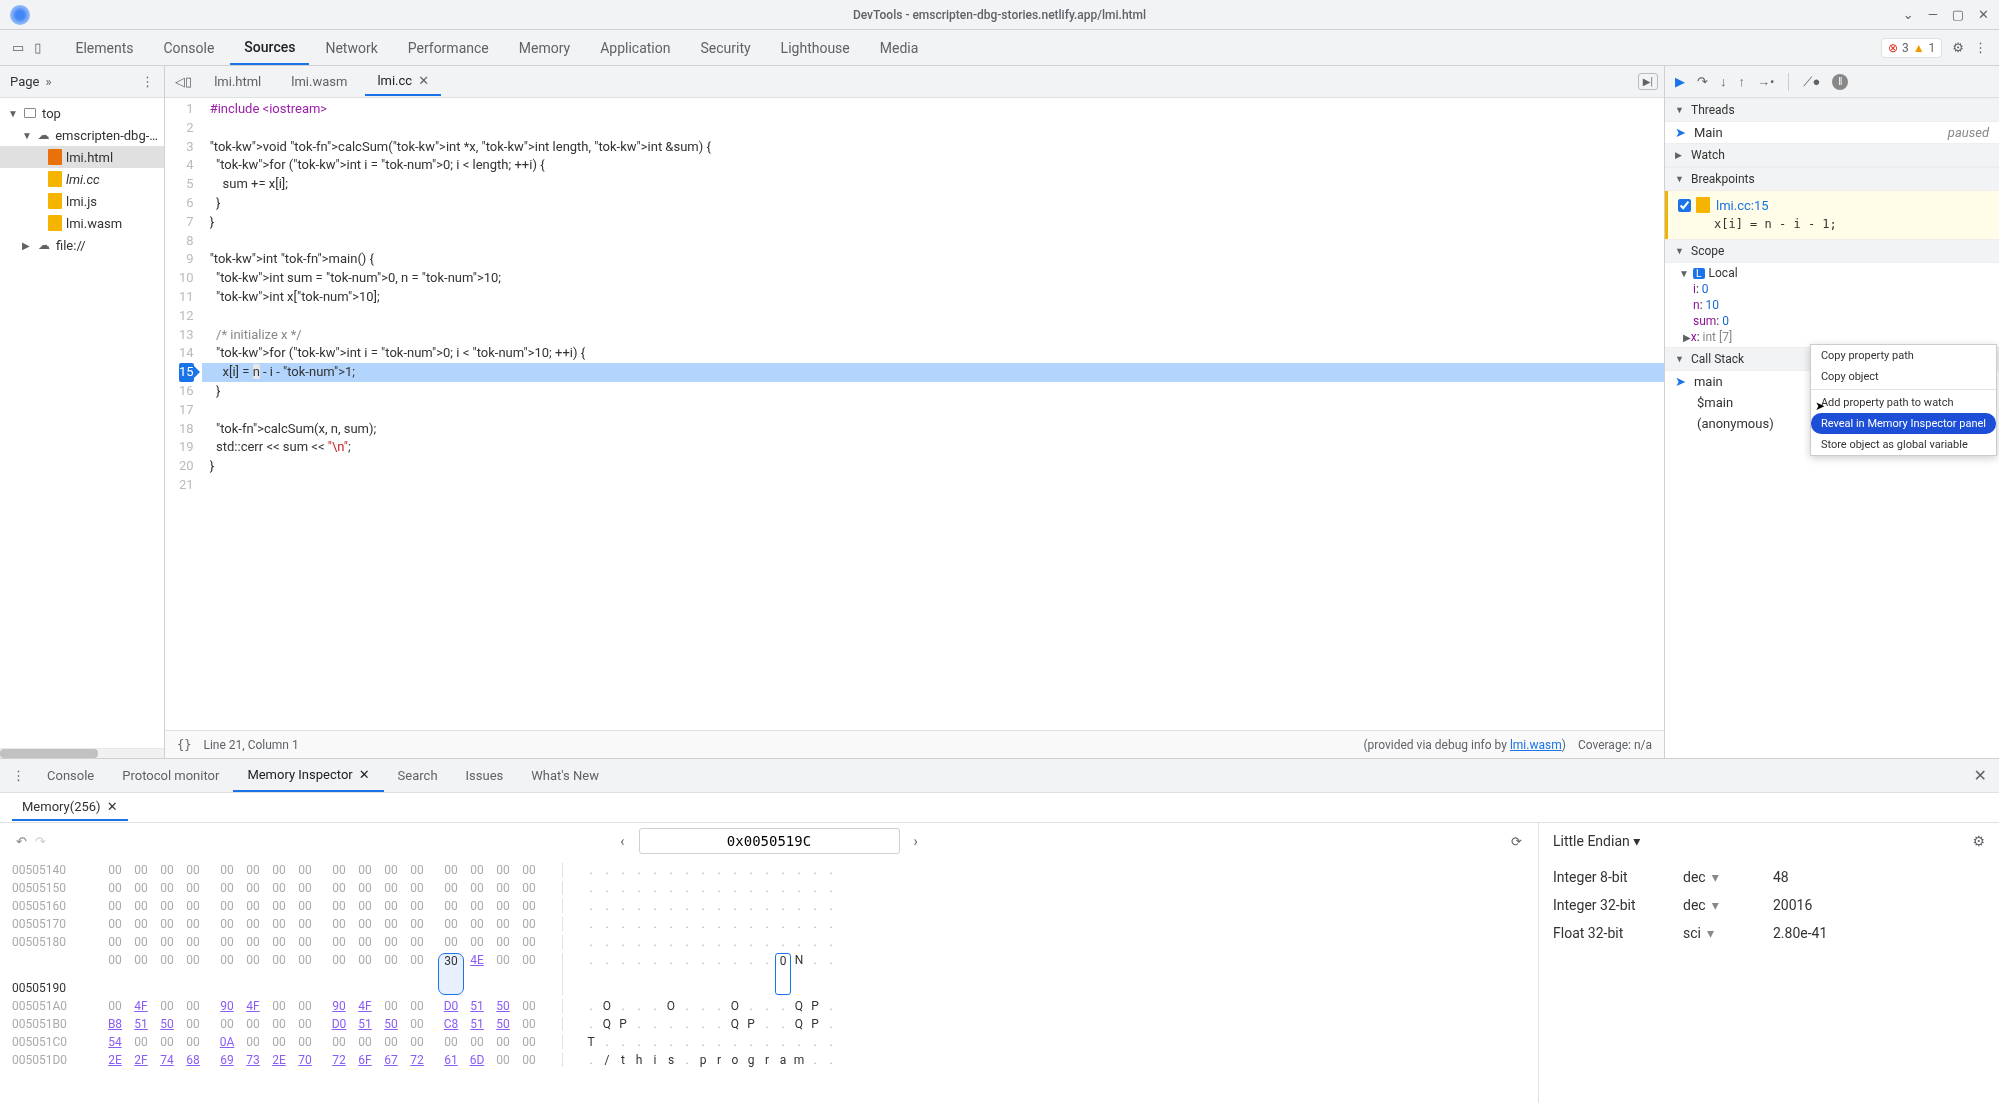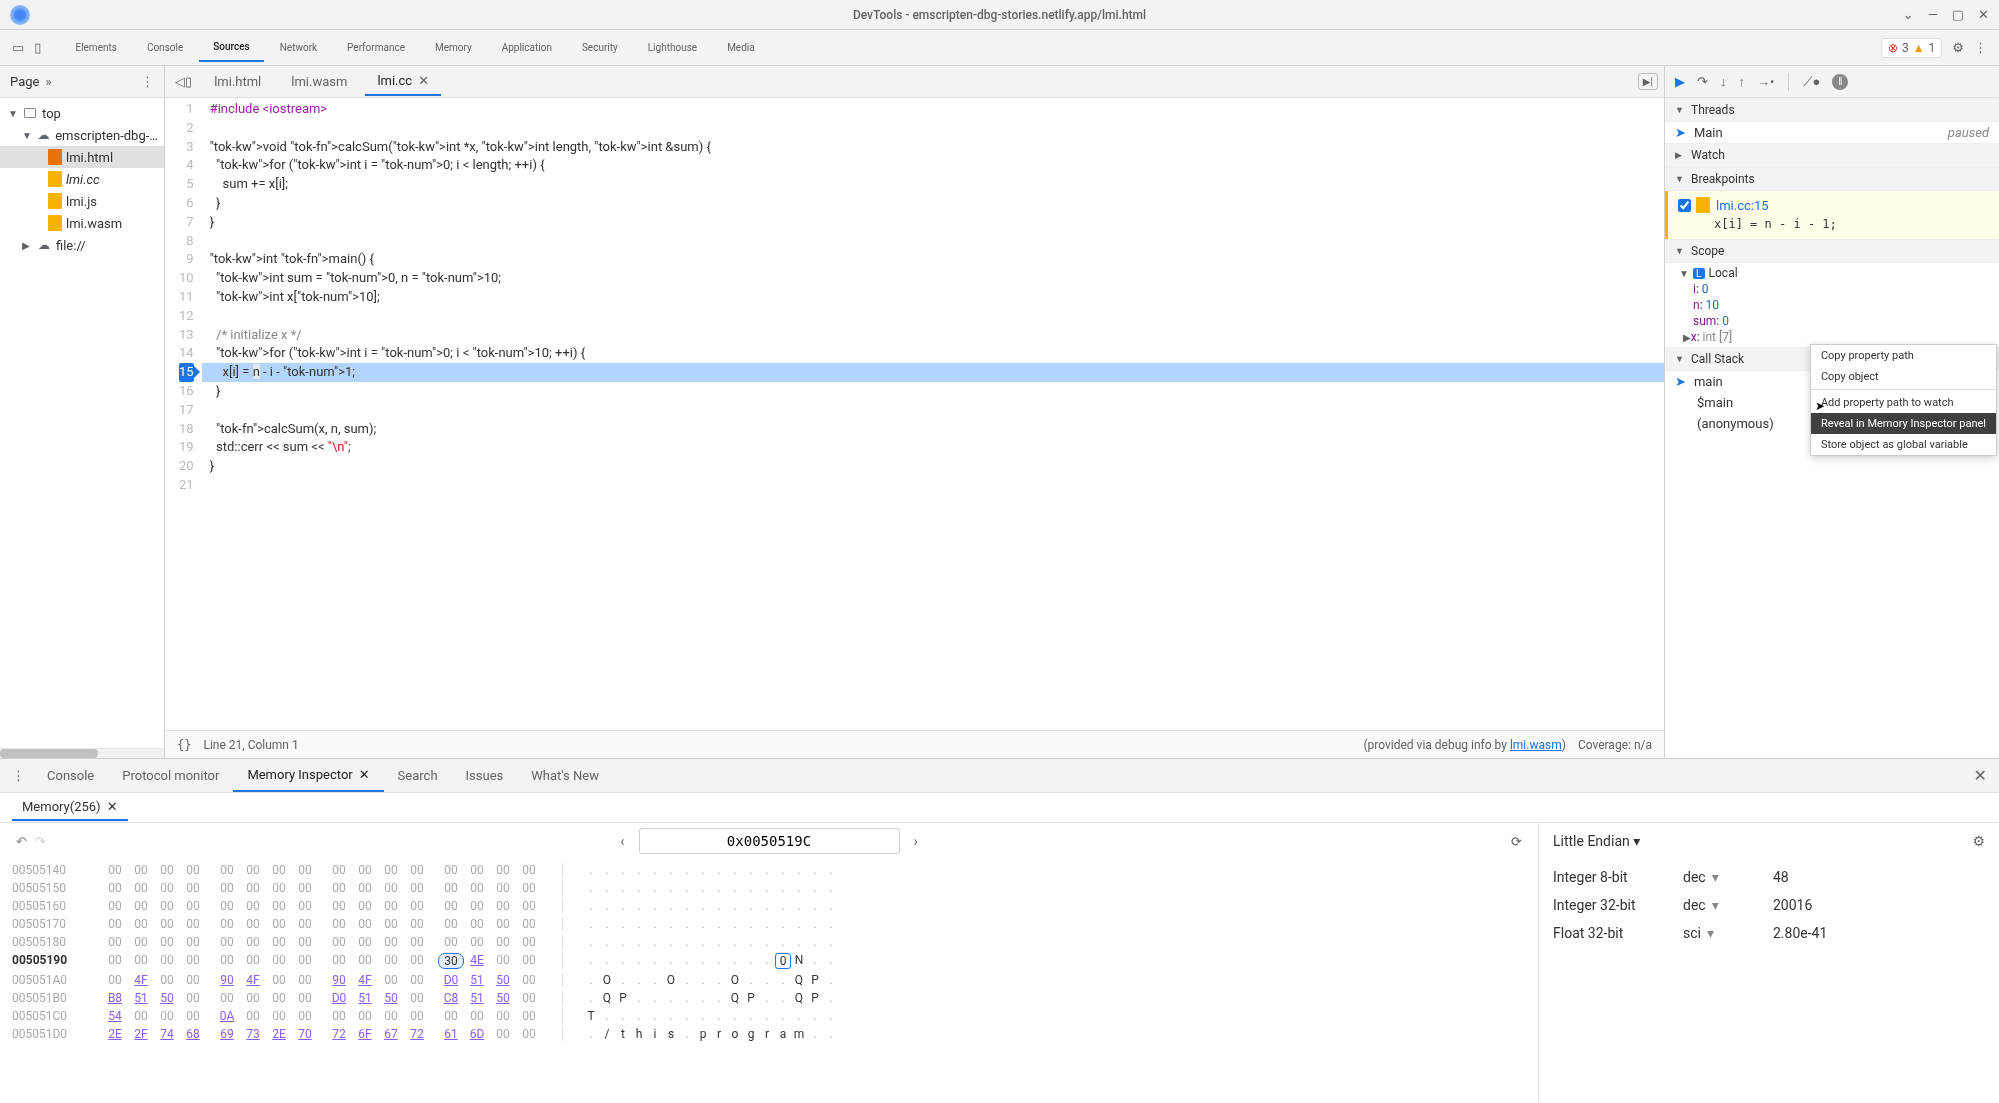--- a/index.html
+++ b/index.html
@@ -5,21 +5,21 @@
 * { margin: 0; padding: 0; box-sizing: border-box; font-family: -apple-system, BlinkMacSystemFont, "Segoe UI", Roboto, sans-serif; }
 body { font-size: 13px; color: #333; background: #fff; overflow: hidden; }
 .window { display: flex; flex-direction: column; height: 100vh; width: 100vw; }
 .titlebar { height: 30px; background: #f1f3f4; display: flex; align-items: center; padding: 0 10px; border-bottom: 1px solid #d0d0d0; position: relative; }
 .titlebar .chromium-logo { width: 20px; height: 20px; border-radius: 50%; background: radial-gradient(circle, #4285f4 30%, #8ab4f8 60%); margin-right: 8px; }
 .titlebar .title { position: absolute; left: 50%; transform: translateX(-50%); font-size: 12px; color: #5f6368; font-weight: 500;}
 .titlebar .window-controls { margin-left: auto; display: flex; gap: 14px; color: #5f6368; }
 .titlebar .window-controls span { cursor: pointer; font-size: 13px; }
 .main-tabs { height: 36px; background: #f1f3f4; display: flex; align-items: center; padding: 0 12px; border-bottom: 1px solid #d0d0d0; gap: 2px; }
 .main-tabs .device-icons { display: flex; gap: 10px; margin-right: 18px; color: #5f6368;}
-.main-tabs .tab { padding: 8px 14px; color: #5f6368; cursor: pointer; font-size: 10px; }
+.main-tabs .tab { padding: 8px 14px; color: #5f6368; cursor: pointer; font-size: 14px; }
 .main-tabs .tab.active { color: #202124; border-bottom: 2px solid #1a73e8; font-weight: 500; }
 .main-tabs .right-controls { margin-left: auto; display: flex; align-items: center; gap: 10px; color: #5f6368; }
 .error-badge { display: flex; align-items: center; gap: 4px; background: #fff; border: 1px solid #e0e0e0; border-radius: 4px; padding: 2px 6px; font-size: 12px;}
 .err-icon { color: #d93025; }
 .warn-icon { color: #f29900; }
 .content-area { flex: 1; display: flex; min-height: 0; }
 .page-panel { width: 165px; border-right: 1px solid #d0d0d0; display: flex; flex-direction: column; background: #fff;}
 .page-header { height: 32px; display: flex; align-items: center; padding: 0 10px; border-bottom: 1px solid #e0e0e0; background: #f1f3f4;}
 .page-header .label { font-size: 13px; color: #333; }
 .page-header .chev { margin-left: 6px; color: #5f6368; }
@@ -76,21 +76,21 @@
 .scope-body { padding: 2px 4px 2px 14px; font-family: monospace; font-size: 12px;}
 .scope-body .srow { padding: 1px 0 1px 14px; }
 .scope-body .srow.parent { padding-left: 0; display: flex; align-items: center; gap: 4px;}
 .scope-body .L { background: #1a73e8; color: #fff; font-size: 10px; padding: 0 3px; border-radius: 2px; font-family: sans-serif;}
 .scope-body .key { color: #881391; }
 .scope-body .val { color: #1967d2; }
 .scope-body .vgray { color: #888; }
 .stack-row .loc { margin-left: auto; color: #888; font-size: 11px;}
 .ctx-menu { position: absolute; background: #fff; border: 1px solid #ccc; box-shadow: 0 2px 8px rgba(0,0,0,0.2); font-size: 11px; z-index: 100; min-width: 150px;}
 .ctx-menu .mi { padding: 4px 10px; cursor: pointer; white-space: nowrap;}
-.ctx-menu .mi.sel { background: #404040; color: #fff; }
+.ctx-menu .mi.sel { background: #1d4ed8; color: #fff; border-radius: 10px; }
 .ctx-menu hr { border: none; border-top: 1px solid #e0e0e0; margin: 2px 0;}
 .cursor-arrow { position: absolute; font-size: 12px; color: #000; z-index: 101;}
 
 .drawer { height: 345px; border-top: 1px solid #d0d0d0; display: flex; flex-direction: column; background: #fff;}
 .drawer-tabs { height: 34px; display: flex; align-items: center; padding: 0 12px; border-bottom: 1px solid #e0e0e0; background: #f1f3f4;}
 .dtab { padding: 8px 14px; font-size: 13px; color: #5f6368; cursor: pointer; display: flex; align-items: center; gap: 6px;}
 .dtab.active { color: #202124; border-bottom: 2px solid #1a73e8; }
 .drawer-tabs .kebab { color: #5f6368; margin-right: 8px; cursor: pointer;}
 .drawer-tabs .close-drawer { margin-left: auto; color: #5f6368; cursor: pointer; font-size: 16px;}
 .mem-tabs { height: 30px; display: flex; align-items: center; padding: 0 12px; border-bottom: 1px solid #e0e0e0;}
@@ -98,21 +98,21 @@
 .mem-content { flex: 1; display: flex; min-height: 0;}
 .hex-panel { flex: 1; display: flex; flex-direction: column; border-right: 1px solid #e0e0e0;}
 .hex-toolbar { height: 36px; display: flex; align-items: center; justify-content: center; gap: 10px; padding: 0 16px; position: relative;}
 .hex-toolbar .history { position: absolute; left: 16px; display: flex; gap: 8px; color: #888;}
 .hex-toolbar .refresh { position: absolute; right: 16px; color: #5f6368; cursor: pointer;}
 .addr-input { border: 1px solid #d0d0d0; padding: 4px 40px; text-align: center; font-size: 14px; font-family: monospace; border-radius: 3px;}
 .nav-btn { color: #5f6368; cursor: pointer; font-size: 14px; padding: 4px;}
 .hex-grid { flex: 1; overflow: auto; font-family: monospace; font-size: 12px; padding: 2px 12px; white-space: pre;}
 .hex-row { display: flex; gap: 0; padding: 2px 0;}
 .hex-addr { color: #aaa; width: 90px;}
-.hex-addr.bold { color: #333; font-weight: bold;}
+.hex-addr.bold { color: #333; font-weight: normal; margin-top: 28px;}
 .hex-bytes { display: flex;}
 .hex-b { width: 26px; text-align: center; color: #aaa;}
 .hex-b.g1 { margin-right: 8px;}
 .hex-b.dark { color: #8b5cf6; text-decoration: underline;}
 .hex-b.sel { border: 1px solid #1a73e8; border-radius: 7px; background: #e8f0fe; color: #333;}
 .hex-ascii { margin-left: 20px; display: flex; border-left: 1px solid #e0e0e0; padding-left: 20px;}
 .hex-a { width: 16px; text-align: center; color: #aaa;}
 .hex-a.dark { color: #333;}
 .hex-a.sel { border: 1px solid #1a73e8; border-radius: 3px; color: #333;}
 .interp-panel { width: 460px; display: flex; flex-direction: column;}

